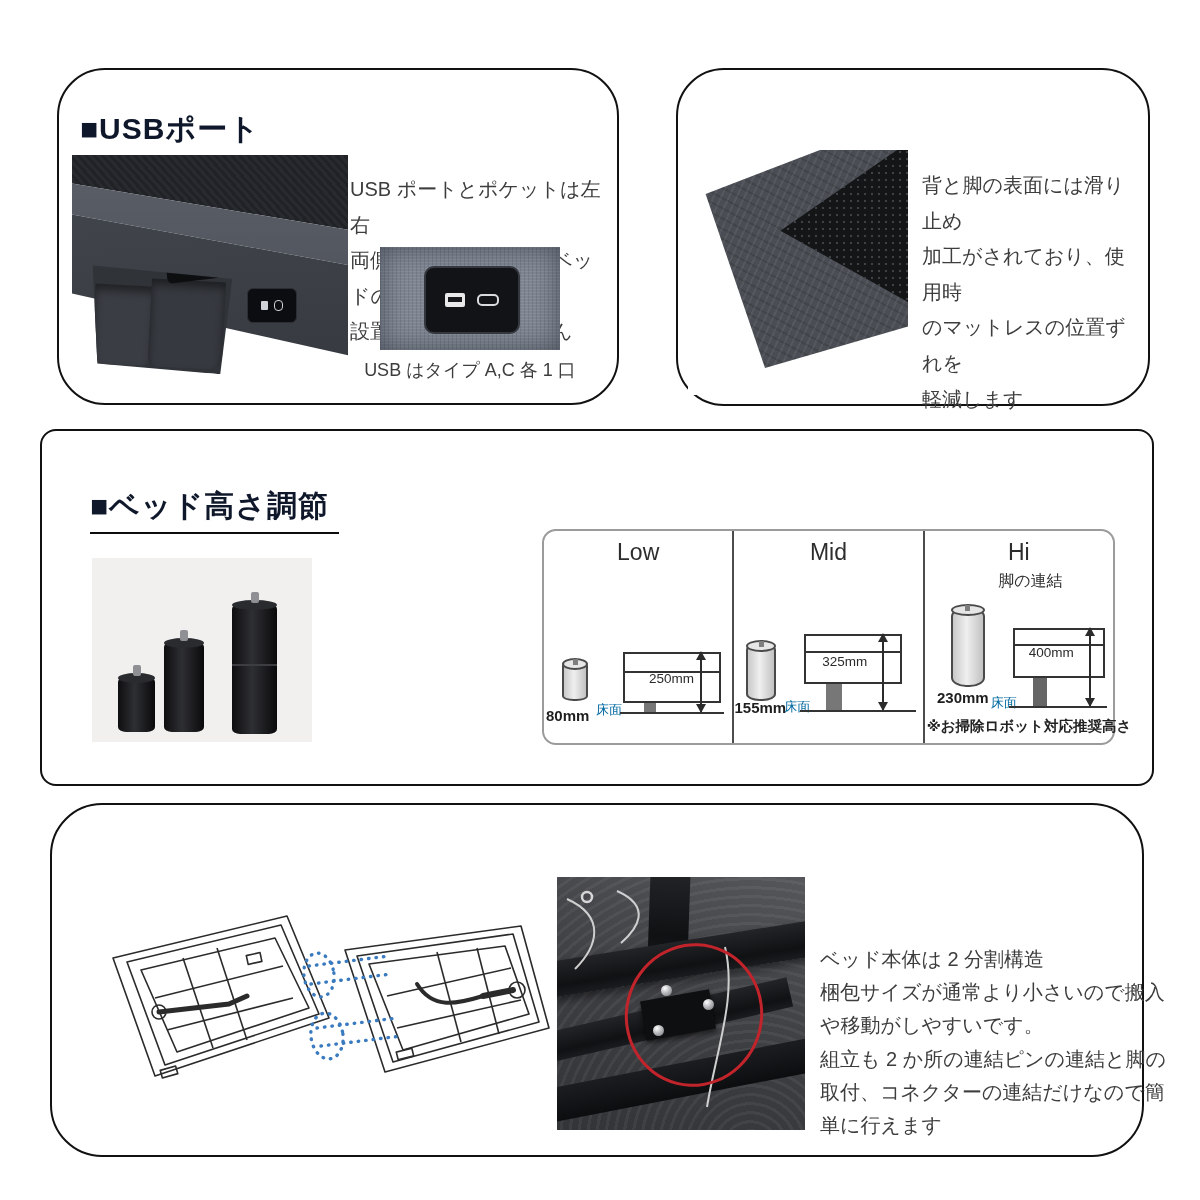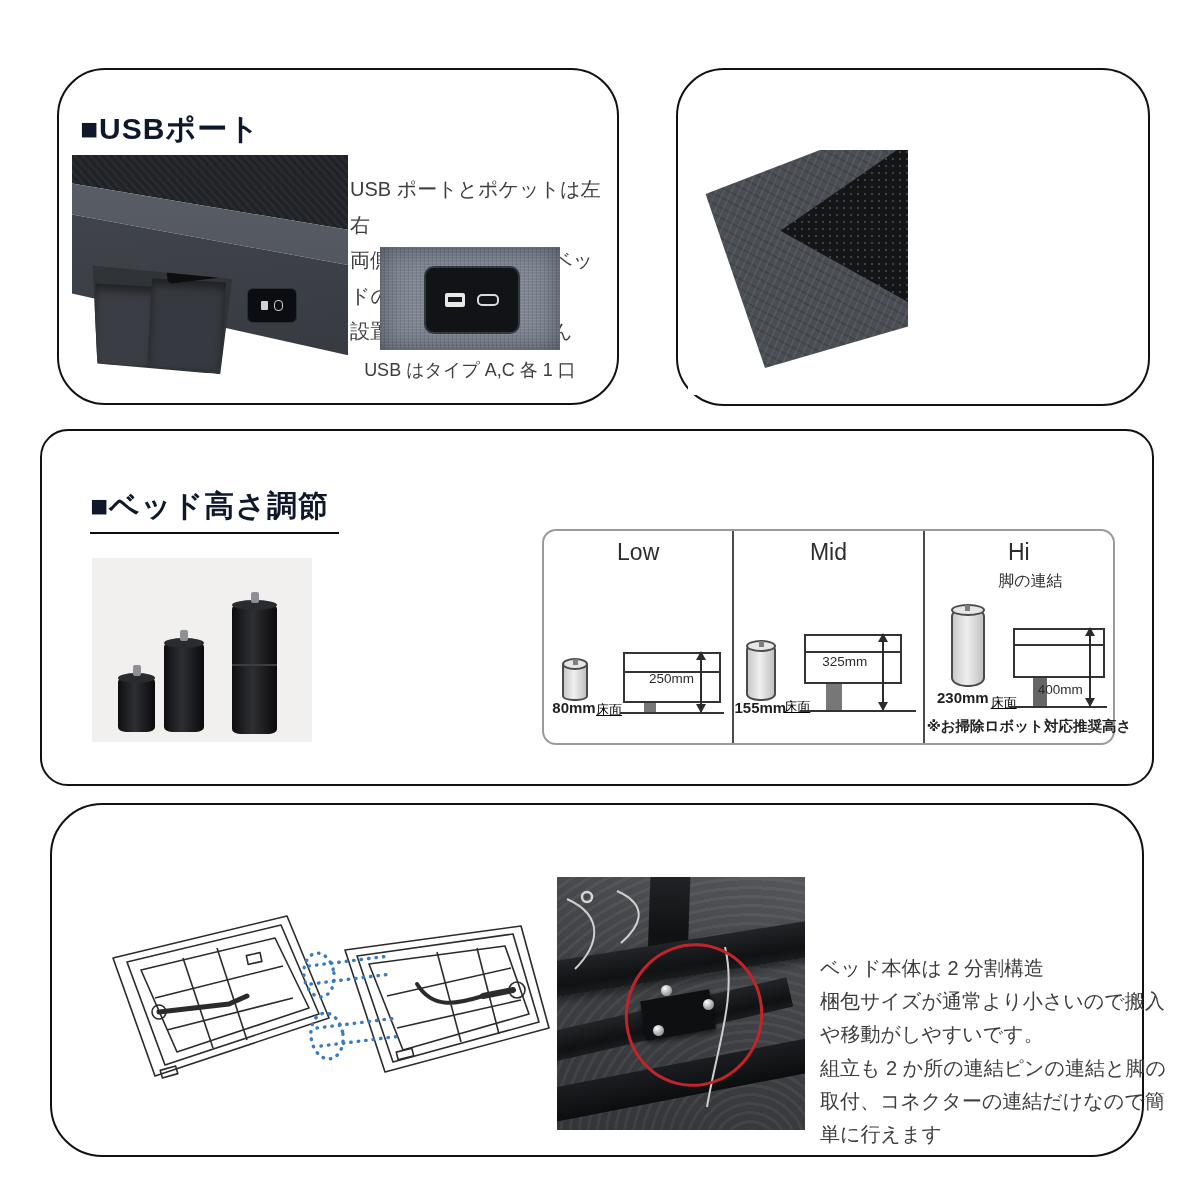--- a/index.html
+++ b/index.html
@@ -4,21 +4,21 @@
 <style>
   html,body{margin:0;padding:0;}
   body{
     width:1200px;height:1200px;position:relative;background:#ffffff;
     font-family:"Liberation Sans","DejaVu Sans",sans-serif;color:#3a3a3a;
     overflow:hidden;
   }
   .panel{position:absolute;border:2.5px solid #111;border-radius:48px;background:#fff;}
   #panel-usb{left:57px;top:68px;width:558px;height:333px;}
   #panel-antislip{left:676px;top:68px;width:470px;height:334px;}
-  #panel-height{left:40px;top:429px;width:1110px;height:353px;border-radius:28px;}
+  #panel-height{left:40px;top:429px;width:1110px;height:353px;border-radius:16px;}
   #panel-assembly{left:50px;top:803px;width:1090px;height:350px;border-radius:52px;}
 
   .heading{
     position:absolute;font-weight:bold;color:#0f172a;font-size:30px;letter-spacing:1px;
     border-bottom:2.5px solid #0d0d0d;padding:0 10px 5px 0;display:inline-block;white-space:nowrap;
   }
   .body-text{position:absolute;font-size:20px;line-height:1.78;color:#3d3d3d;white-space:pre-line;}
 
   
   #usb-heading{left:21px;top:14px;}
@@ -86,21 +86,21 @@
   .htcol{position:relative;flex:1 1 0;}
   .htcol + .htcol{border-left:2px solid #4c4c4c;}
   .htcol .col-header{position:absolute;top:8px;left:0;right:0;text-align:center;font-size:23px;color:#2d2d2d;}
   .htcol .col-subheader{position:absolute;top:40px;left:0;right:0;text-align:center;font-size:16px;color:#2d2d2d;margin-left:23px;}
   .leg-icon{position:absolute;border:2px solid #4a4a4a;border-radius:45%/12%;
     background:linear-gradient(90deg,#c9c9c9,#efefef 45%,#c2c2c2);}
   .leg-icon::before{content:"";position:absolute;left:-2px;right:-2px;top:-5px;height:12px;
     border:2px solid #4a4a4a;border-radius:50%;background:#e6e6e6;box-sizing:border-box;}
   .leg-icon::after{content:"";position:absolute;left:50%;top:-4px;width:5px;height:6px;margin-left:-2.5px;background:#7e7e7e;}
   .leg-mm{position:absolute;font-weight:bold;font-size:15px;color:#1e1e1e;white-space:nowrap;}
-  .floor-label{position:absolute;font-size:13px;color:#000000;white-space:nowrap;text-decoration:underline;}
+  .floor-label{position:absolute;font-size:13px;color:#0369a1;white-space:nowrap;}
   .floor-line{position:absolute;border-top:2px solid #333;}
   .bed-box{position:absolute;border:2px solid #333;background:#fff;box-sizing:border-box;}
   .bed-box i{position:absolute;left:0;right:0;height:2px;background:#333;display:block;}
   .bed-leg{position:absolute;background:#777;}
   .varrow{position:absolute;width:0;border-left:2px solid #2b2b2b;}
   .varrow::before{content:"";position:absolute;top:-1px;left:-6px;border-left:5px solid transparent;border-right:5px solid transparent;border-bottom:9px solid #2b2b2b;}
   .varrow::after{content:"";position:absolute;bottom:-1px;left:-6px;border-left:5px solid transparent;border-right:5px solid transparent;border-top:9px solid #2b2b2b;}
   .mm-label{position:absolute;font-size:13.5px;color:#2b2b2b;white-space:nowrap;}
   .robot-note{position:absolute;left:2px;right:2px;top:186px;text-align:center;font-size:14.5px;font-weight:bold;color:#222;white-space:nowrap;}
 
@@ -114,21 +114,21 @@
       linear-gradient(200deg,#55575b 0%,#46484c 30%,#3c3d41 60%,#333438 100%);}
   .beam{position:absolute;background:linear-gradient(180deg,#232427,#101113 70%,#1b1c1f);}
   .beam-post{left:92px;top:-6px;width:40px;height:92px;transform:rotate(2deg);}
   .beam-top{left:-12px;top:62px;width:300px;height:36px;transform:rotate(-9deg);box-shadow:0 4px 8px rgba(0,0,0,.5);}
   .beam-mid{left:-14px;top:128px;width:250px;height:30px;transform:rotate(-13deg);}
   .beam-low{left:-20px;top:185px;width:300px;height:34px;transform:rotate(-11deg);background:linear-gradient(180deg,#1c1d20,#0c0d0f);}
   .bracket{position:absolute;left:86px;top:118px;width:70px;height:40px;background:#0e0f11;transform:rotate(-10deg);
     box-shadow:0 3px 5px rgba(0,0,0,.6);}
   .bolt{position:absolute;width:11px;height:11px;border-radius:50%;background:radial-gradient(circle at 35% 30%,#ffffff,#b9babd 45%,#6f7073);}
   .red-circle{position:absolute;left:68px;top:66px;width:132px;height:138px;border:3.5px solid #c2242b;border-radius:50%;transform:rotate(14deg);}
-  #assembly-text{left:768px;top:127px;width:370px;line-height:1.66;}
+  #assembly-text{left:768px;top:118px;width:370px;line-height:1.66;}
 </style>
 </head>
 <body>
 
 <section class="panel" id="panel-usb">
   <h2 class="heading" id="usb-heading">■USBポート</h2>
 
   <div id="usb-photo">
     <div class="bed-mesh"></div>
     <div class="bed-edge"></div>
@@ -155,40 +155,44 @@
     </div>
   </div>
   <div id="usb-caption">USB はタイプ A,C 各 1 口</div>
 </section>
 
 <section class="panel" id="panel-antislip">
   <div id="antislip-photo">
     <div class="fabric-corner"></div>
     <div class="antislip-surface"></div>
   </div>
+  <p class="body-text" id="antislip-text">背と脚の表面には滑り止め
+加工がされており、使用時
+のマットレスの位置ずれを
+軽減します</p>
 </section>
 
 <section class="panel" id="panel-height">
   <h2 class="heading" id="height-heading">■ベッド高さ調節</h2>
 
   <div id="legs-photo">
     <div class="leg" id="leg-short"></div>
     <div class="leg" id="leg-mid"></div>
     <div class="leg" id="leg-tall">
         <i></i>
       </div>
   </div>
 
 
   <div id="height-table">
 
     <div class="htcol">
       <div class="col-header">Low</div>
       <div class="leg-icon" style="left:18px;top:130px;width:22px;height:36px;"></div>
-      <div class="leg-mm" style="left:2px;top:168px;width:56px;text-align:center;">80mm</div>
+      <div class="leg-mm" style="left:2px;top:176px;width:56px;text-align:left;">80mm</div>
       <div class="floor-label" style="left:52px;top:170px;">床面</div>
       <div class="floor-line" style="left:76px;top:181px;width:104px;"></div>
       <div class="bed-box" style="left:79px;top:121px;width:98px;height:51px;">
           <i style="top:17px;"></i>
         </div>
       <div class="bed-leg" style="left:100px;top:172px;width:12px;height:9px;"></div>
       <div class="varrow" style="left:156px;top:121px;height:60px;"></div>
       <div class="mm-label" style="left:96px;top:140px;width:54px;text-align:right;">250mm</div>
     </div>
 
@@ -211,21 +215,21 @@
       <div class="col-subheader">脚の連結</div>
       <div class="leg-icon" style="left:26px;top:76px;width:30px;height:76px;"></div>
       <div class="leg-mm" style="left:2px;top:158px;width:62px;text-align:right;">230mm</div>
       <div class="floor-label" style="left:66px;top:163px;">床面</div>
       <div class="floor-line" style="left:84px;top:175px;width:98px;"></div>
       <div class="bed-box" style="left:88px;top:97px;width:92px;height:50px;">
           <i style="top:14px;"></i>
         </div>
       <div class="bed-leg" style="left:108px;top:147px;width:14px;height:28px;background:#666;"></div>
       <div class="varrow" style="left:164px;top:97px;height:78px;"></div>
-      <div class="mm-label" style="left:104px;top:114px;width:54px;text-align:right;margin-top:37px;">400mm</div>
+      <div class="mm-label" style="left:104px;top:114px;width:54px;">400mm</div>
       <div class="robot-note">※お掃除ロボット対応推奨高さ</div>
     </div>
   </div>
 </section>
 
 <section class="panel" id="panel-assembly">
 
   <svg id="assembly-drawing" width="460" height="205" viewBox="0 0 460 205">
     <g fill="none" stroke="#2b2b2b" stroke-width="1.6" stroke-linejoin="round">
 

